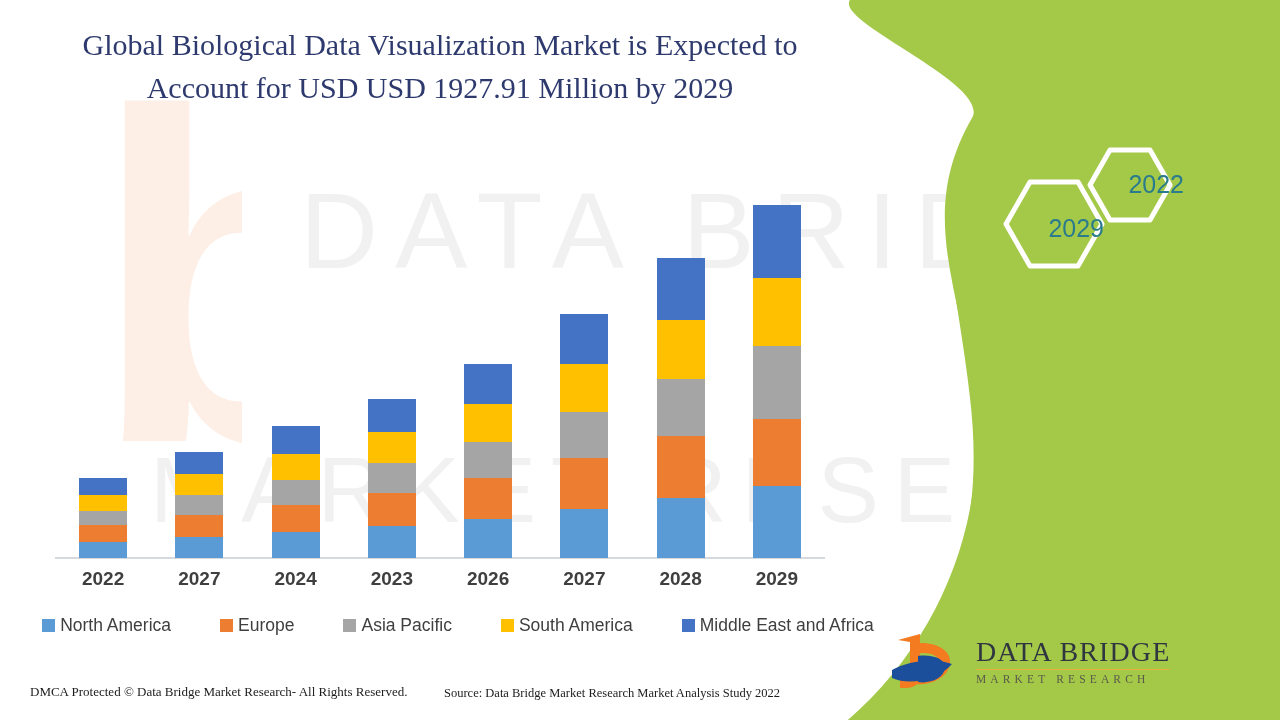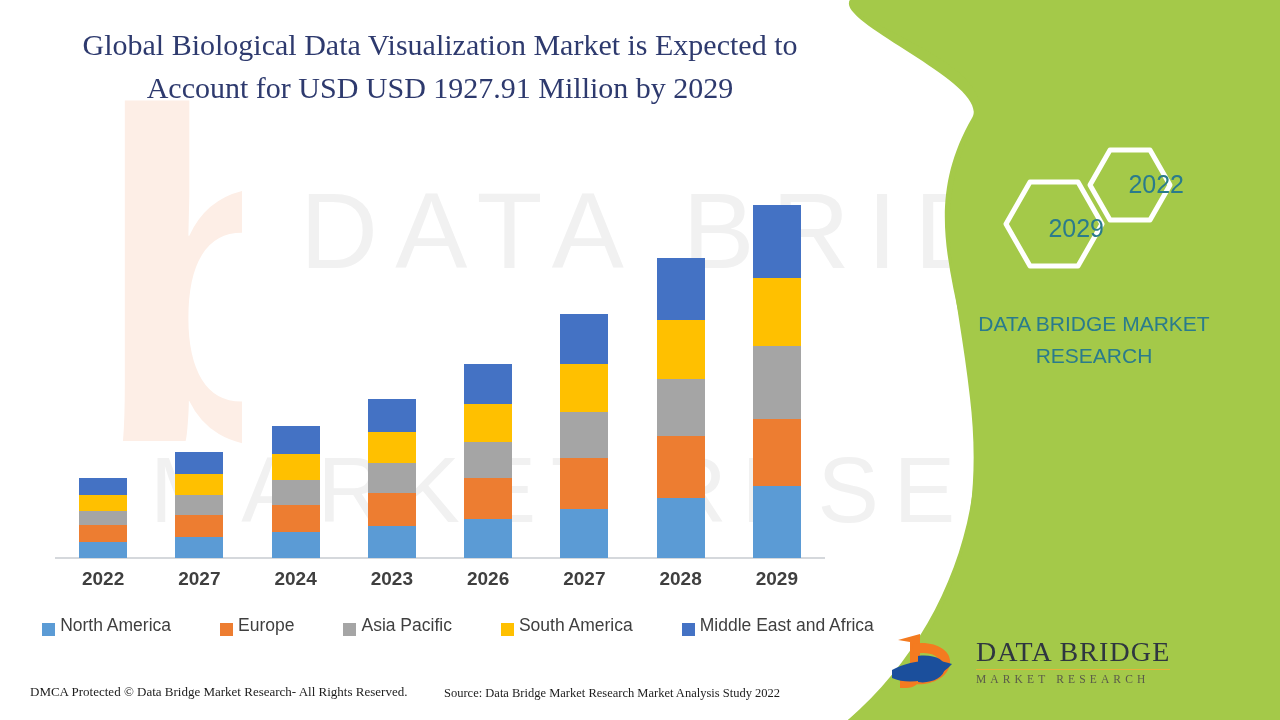--- a/index.html
+++ b/index.html
@@ -94,21 +94,21 @@
   }
   .xlabel {
     width:96px; text-align:center; font-size:19px; font-weight:700;
     color:#3f3f3f; font-family:"Liberation Sans", sans-serif;
   }
 
   .legend {
     position:absolute; left:40px; top:615px; width:800px;
     display:flex; justify-content:center; align-items:center; gap:13px;
   }
-  .legend-item { display:flex; align-items:flex-end; gap:5px;margin-left:36px; }
+  .legend-item { display:flex; align-items:center; gap:5px;margin-left:36px; }
   .legend-swatch { width:13px; height:13px; display:block; }
   .legend-label {
     font-size:17.5px; color:#3f3f3f; font-weight:400;
     font-family:"Liberation Sans", sans-serif; white-space:nowrap;
   }
 
   .footer-left {
     position:absolute; left:30px; top:684px;
     font-family:"Liberation Serif", serif; font-size:13px; color:#1c1c1c;
     white-space:nowrap;
@@ -263,21 +263,20 @@
 
   <div class="hex-wrap">
     <svg width="210" height="140" viewBox="0 0 210 140" aria-hidden="true">
       <polygon points="118,8 158,8 178,43 158,78 118,78 98,43" fill="none" stroke="#ffffff" stroke-width="5" stroke-linejoin="round"></polygon>
       <polygon points="38,40 86,40 110,82 86,124 38,124 14,82" fill="none" stroke="#ffffff" stroke-width="5" stroke-linejoin="round"></polygon>
     </svg>
     <span class="hex-label hex-2022">2022</span>
     <span class="hex-label hex-2029">2029</span>
   </div>
 
-  <div class="brand-text">DATA BRIDGE MARKET RESEARCH</div>
 
   <div class="logo-block">
     <div class="logo-mark">
       <svg width="76" height="66" viewBox="0 0 76 66" aria-hidden="true">
         <path d="M8 10 L30 4 L30 46 C30 54 24 58 16 58 L10 58 L10 48 L16 48 C19 48 20 46 20 43 L20 12 Z" fill="#f47b20"></path>
         <path d="M22 14 C44 10, 62 20, 60 34 C58 48, 40 56, 24 54 L24 44 C36 45, 48 41, 49 33 C50 25, 38 21, 24 24 Z" fill="#f47b20"></path>
         <path d="M2 40 C18 30, 48 28, 62 34 C48 50, 20 56, 2 48 Z" fill="#1b4f9c"></path>
         <path d="M28 26 C44 24, 56 30, 55 38 C54 48, 40 54, 28 52 Z" fill="#1b4f9c"></path>
       </svg>
     </div>

